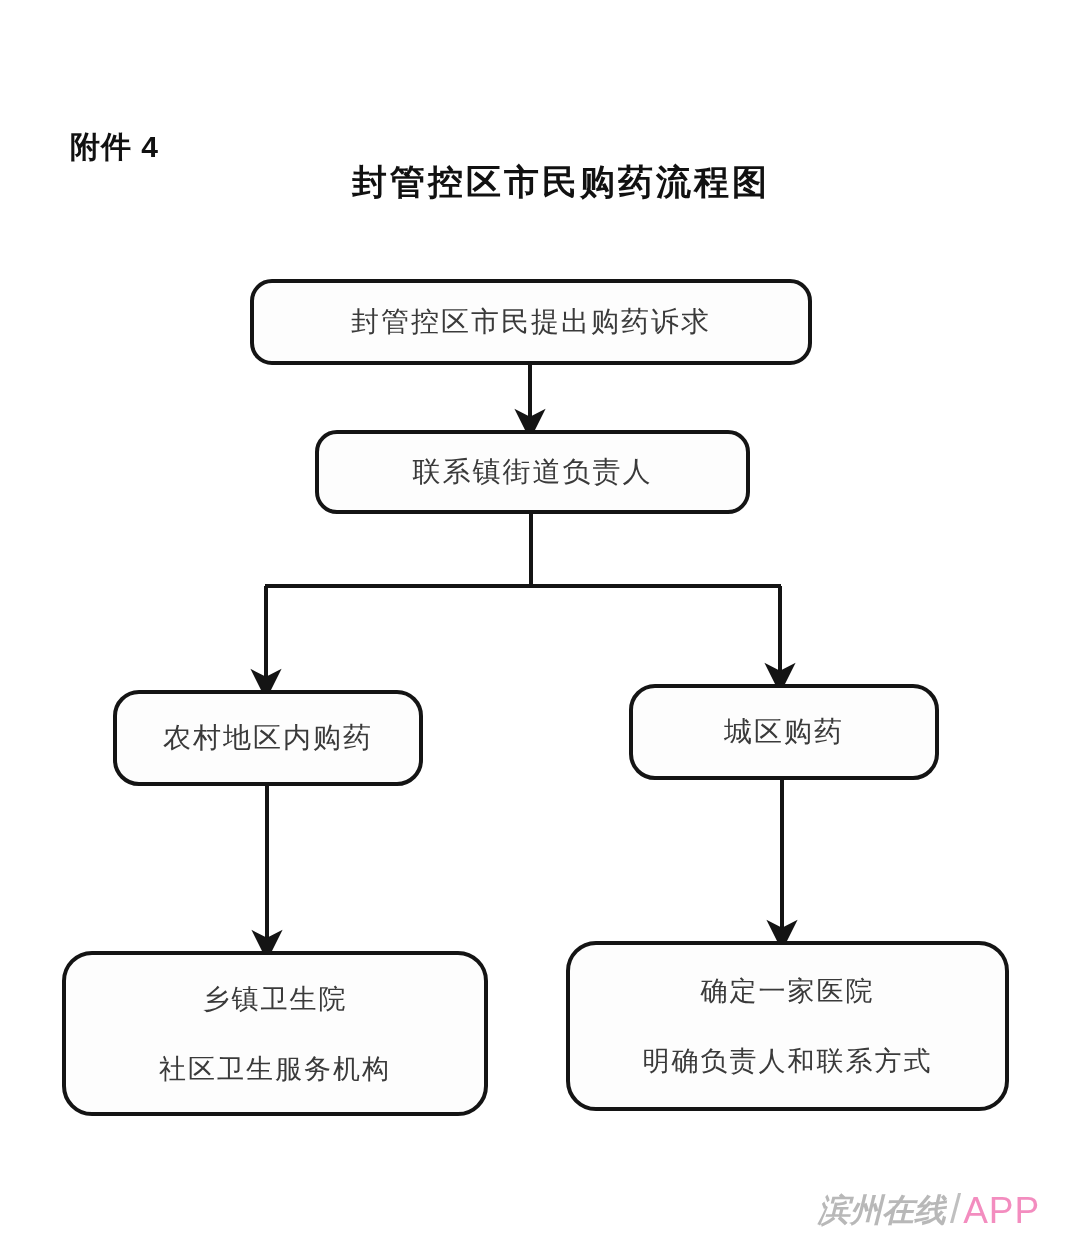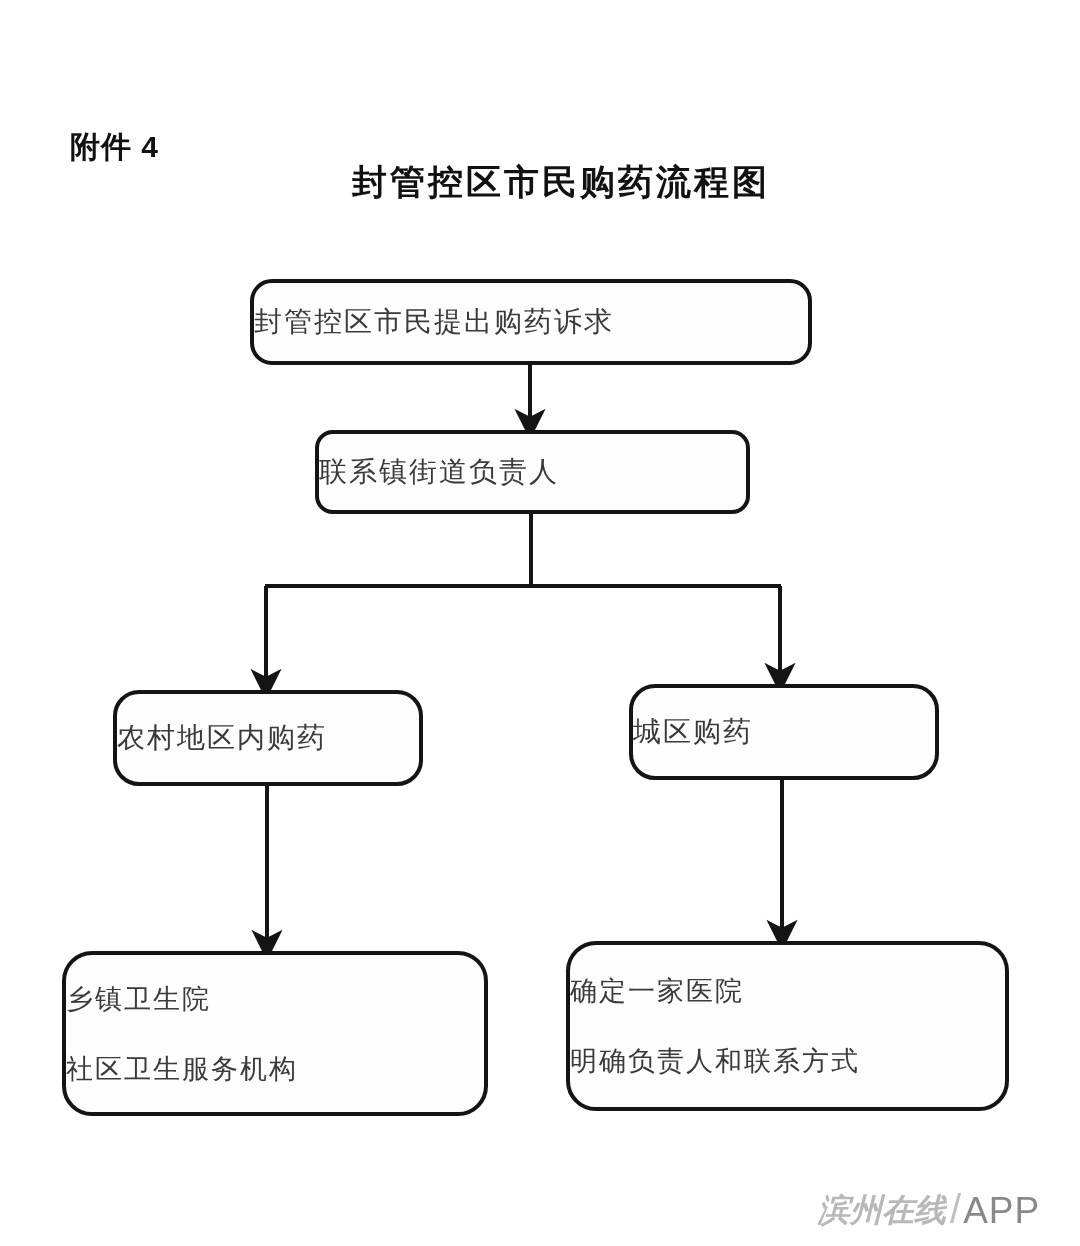--- a/index.html
+++ b/index.html
@@ -61,35 +61,35 @@
   }
 
   .node {
     position: absolute;
     box-sizing: border-box;
     border: 4px solid #141414;
     border-radius: 22px;
     background: #fdfdfd;
     display: flex;
     flex-direction: column;
-    align-items: flex-start;
+    align-items: center;
     justify-content: center;
     text-align: center;
     font-family: "Liberation Serif", "DejaVu Serif", serif;
     color: #3a3a3a;
     letter-spacing: 2px;
   }
   .node .line {
     display: block;
     white-space: nowrap;
   }
 
   
   #node-request      { left: 250px; top: 279px;  width: 562px; height: 86px;  font-size: 28px; }
-  #node-contact      { left: 315px; top: 430px;  width: 435px; height: 84px;  font-size: 28px; border-radius: 18px; }
+  #node-contact      { left: 315px; top: 430px;  width: 435px; height: 84px;  font-size: 28px; }
   #node-rural-buy    { left: 113px; top: 690px;  width: 310px; height: 96px;  font-size: 28px; border-radius: 26px; }
   #node-urban-buy    { left: 629px; top: 684px;  width: 310px; height: 96px;  font-size: 28px; border-radius: 26px; }
   #node-rural-clinic { left: 62px;  top: 951px;  width: 426px; height: 165px; font-size: 27px; border-radius: 30px; }
   #node-urban-clinic { left: 566px; top: 941px;  width: 443px; height: 170px; font-size: 27px; border-radius: 30px; }
 
   #node-rural-clinic .line + .line,
   #node-urban-clinic .line + .line { margin-top: 34px; }
 
   
   #watermark {
@@ -115,21 +115,21 @@
     font-family: "Liberation Sans", "DejaVu Sans", sans-serif;
     font-size: 40px;
     color: #9a9a9a;
     margin: 0 2px 0 4px;
     transform: translateY(-2px);
   }
   #watermark .wm-app {
     font-family: "Liberation Sans", "DejaVu Sans", sans-serif;
     font-size: 37px;
     font-weight: normal;
-    color: #404040;
+    color: #ec4899;
     letter-spacing: 1px;
   }
 </style>
 </head>
 <body>
 
 <div id="attachment-label">附件 4</div>
 
 <h1 id="page-title">封管控区市民购药流程图</h1>
 

